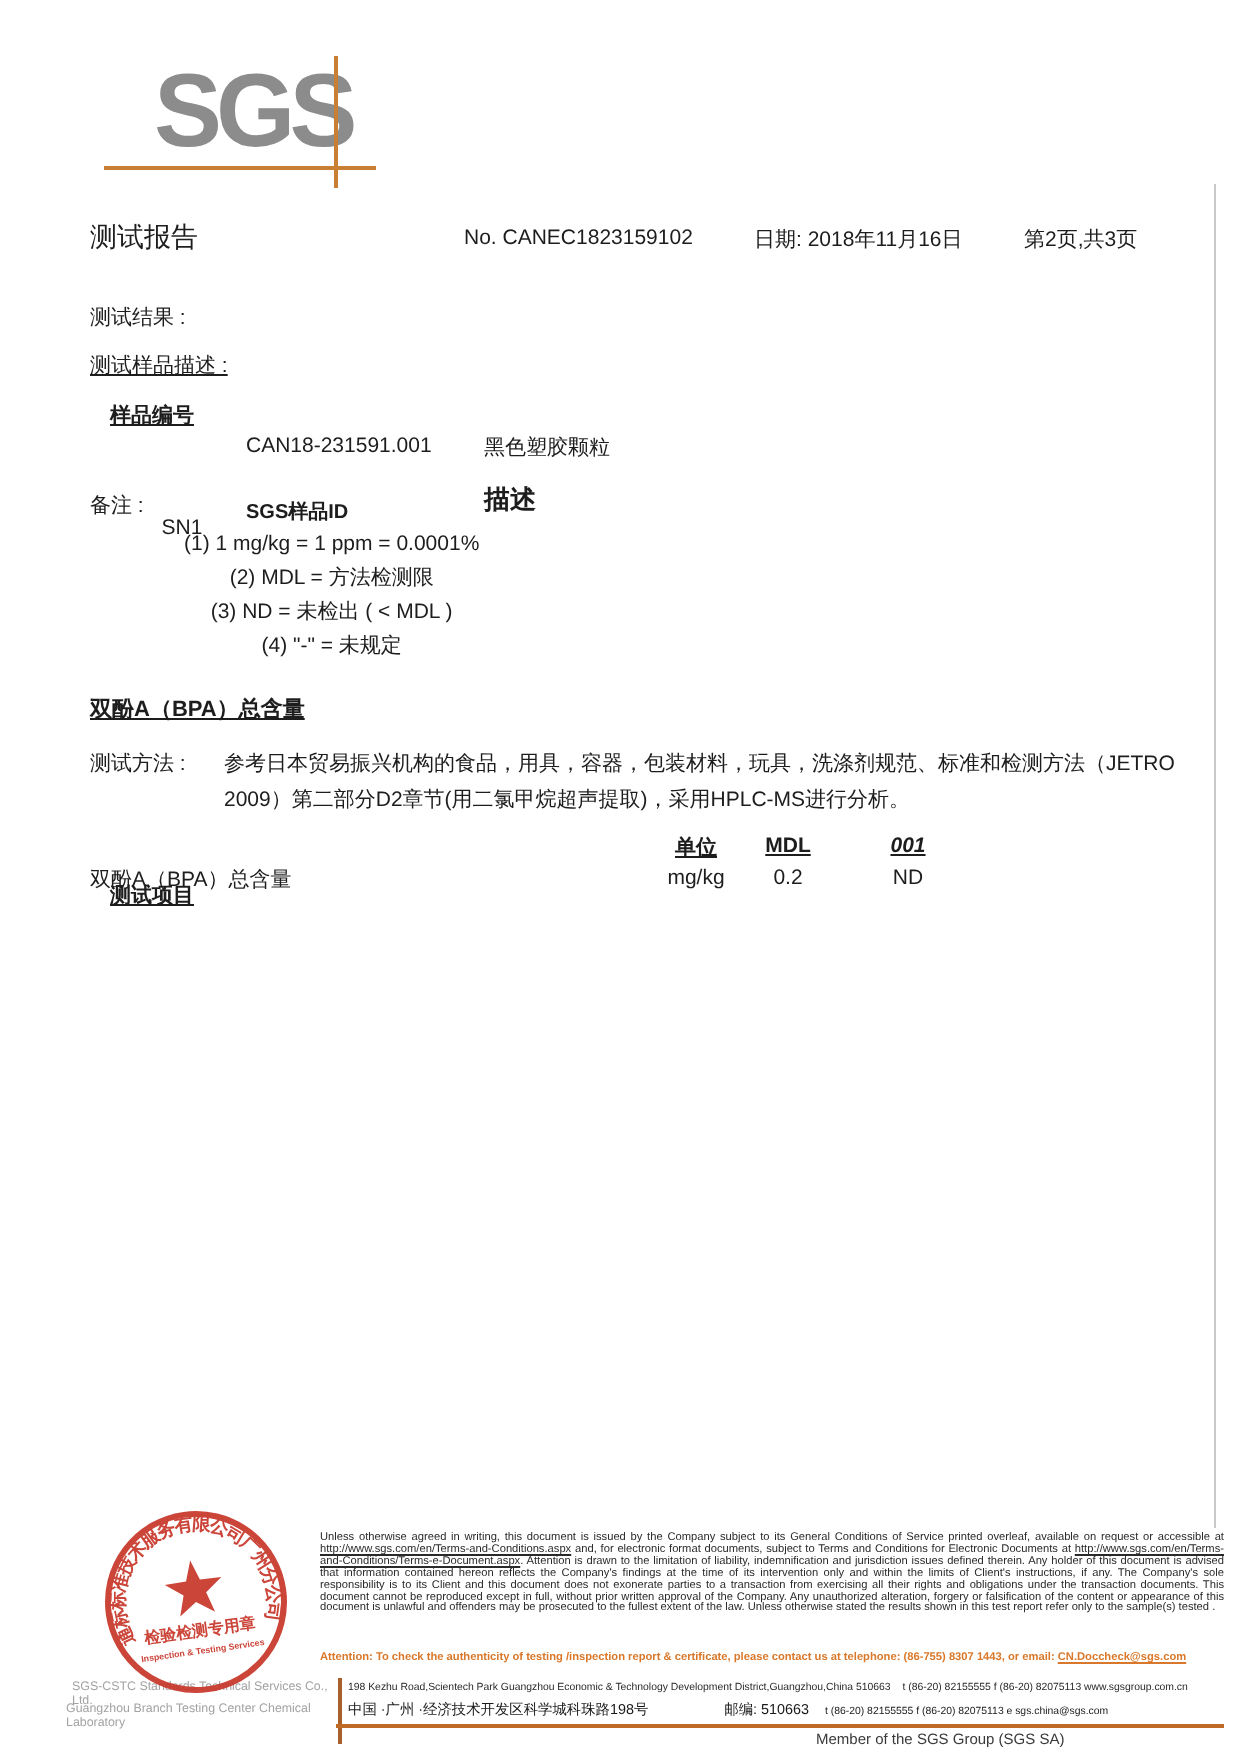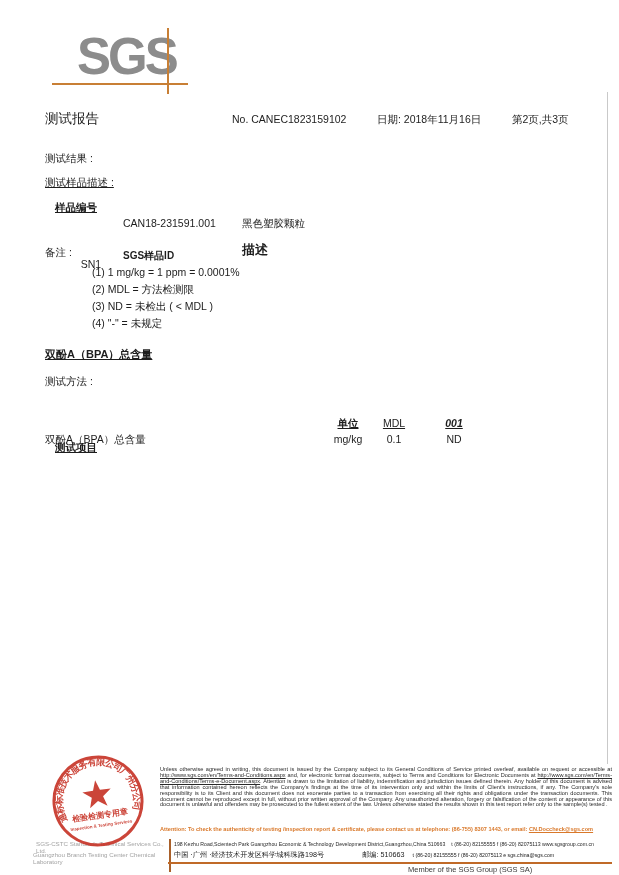--- a/index.html
+++ b/index.html
@@ -24,29 +24,29 @@
   .ul { text-decoration:underline; }
 
   .sample-h1 { position:absolute; left:55px;  top:201px; width:72px;  font-size:10.5px; font-weight:700;text-decoration:underline; }
   .sample-h2 { position:absolute; left:123px; top:201px; width:100px; text-align:left; font-size:10px; font-weight:700;margin-top:48px; }
   .sample-h3 { position:absolute; left:242px; top:201px; font-size:13px; font-weight:700;margin-top:40px; }
   .sample-v1 { position:absolute; left:55px;  top:217px; width:72px;  text-align:center; font-size:10.5px;margin-top:41px; }
   .sample-v2 { position:absolute; left:123px; top:217px; width:100px; text-align:left; font-size:10.5px; }
   .sample-v3 { position:absolute; left:242px; top:217px; font-size:10.5px; }
 
   .notes { position:absolute; left:92px; top:264px; font-size:10.5px; line-height:17px; }
-  .notes div { white-space:pre; }
+  .notes div { white-space:pre;text-align:center; }
 
   .bpa-heading { position:absolute; left:45px; top:347px; font-size:11px; font-weight:700; text-decoration:underline; }
   .method-lbl { position:absolute; left:45px; top:375px; font-size:10.5px; }
   .method-text { position:absolute; left:112px; top:373px; width:478px; font-size:10.5px; line-height:18px; }
 
   .rt-h-item { position:absolute; left:55px;  top:393px; font-size:10.5px; font-weight:700; text-decoration:underline;margin-top:48px; }
   .rt-h-unit { position:absolute; left:325px; top:417px; width:46px; text-align:center; font-size:10.5px; font-weight:700; text-decoration:underline; }
-  .rt-h-mdl  { position:absolute; left:373px; top:417px; width:42px; text-align:center; font-size:10.5px; font-weight:400; text-decoration:underline; }
+  .rt-h-mdl  { position:absolute; left:373px; top:417px; width:42px; text-align:center; font-size:10.5px; font-weight:700; text-decoration:underline; }
   .rt-h-001  { position:absolute; left:433px; top:417px; width:42px; text-align:center; font-size:10.5px; font-weight:700; font-style:italic; text-decoration:underline; }
   .rt-v-item { position:absolute; left:45px;  top:433px; font-size:10.5px; }
   .rt-v-unit { position:absolute; left:325px; top:433px; width:46px; text-align:center; font-size:10.5px; }
   .rt-v-mdl  { position:absolute; left:373px; top:433px; width:42px; text-align:center; font-size:10.5px; }
   .rt-v-001  { position:absolute; left:433px; top:433px; width:42px; text-align:center; font-size:10.5px; }
 
   .right-edge { position:absolute; left:607px; top:92px; width:1px; height:672px; background:#c9c9c9; }
 
   
   .disclaimer { position:absolute; left:160px; top:767px; width:452px; font-size:5.6px;
@@ -103,29 +103,30 @@
   <span class="lbl" style="left:45px; top:246px;">备注 :</span>
   <div class="notes">
     <div>(1) 1 mg/kg = 1 ppm = 0.0001%</div>
     <div>(2) MDL = 方法检测限</div>
     <div>(3) ND = 未检出 ( &lt; MDL )</div>
     <div>(4) "-" = 未规定</div>
   </div>
 
   <span class="bpa-heading">双酚A（BPA）总含量</span>
   <span class="method-lbl">测试方法 :</span>
+  <div class="method-text">参考日本贸易振兴机构的食品，用具，容器，包装材料，玩具，洗涤剂规范、标准和检测方法（JETRO 2009）第二部分D2章节(用二氯甲烷超声提取)，采用HPLC-MS进行分析。</div>
 
   <div>
     <span class="rt-h-item">测试项目</span>
     <span class="rt-h-unit">单位</span>
     <span class="rt-h-mdl">MDL</span>
     <span class="rt-h-001">001</span>
     <span class="rt-v-item">双酚A（BPA）总含量</span>
     <span class="rt-v-unit">mg/kg</span>
-    <span class="rt-v-mdl">0.1</span>
+    <span class="rt-v-mdl">0.2</span>
     <span class="rt-v-001">ND</span>
   </div>
 
   <div class="right-edge"></div>
 
   <div class="company1">SGS-CSTC Standards Technical Services Co., Ltd.</div>
   <div class="company2">Guangzhou Branch Testing Center Chemical Laboratory</div>
 
   <svg class="stamp" viewBox="0 0 100 100">
     <circle cx="50" cy="50" r="44" fill="none" stroke="#c8372b" stroke-width="3"></circle>

